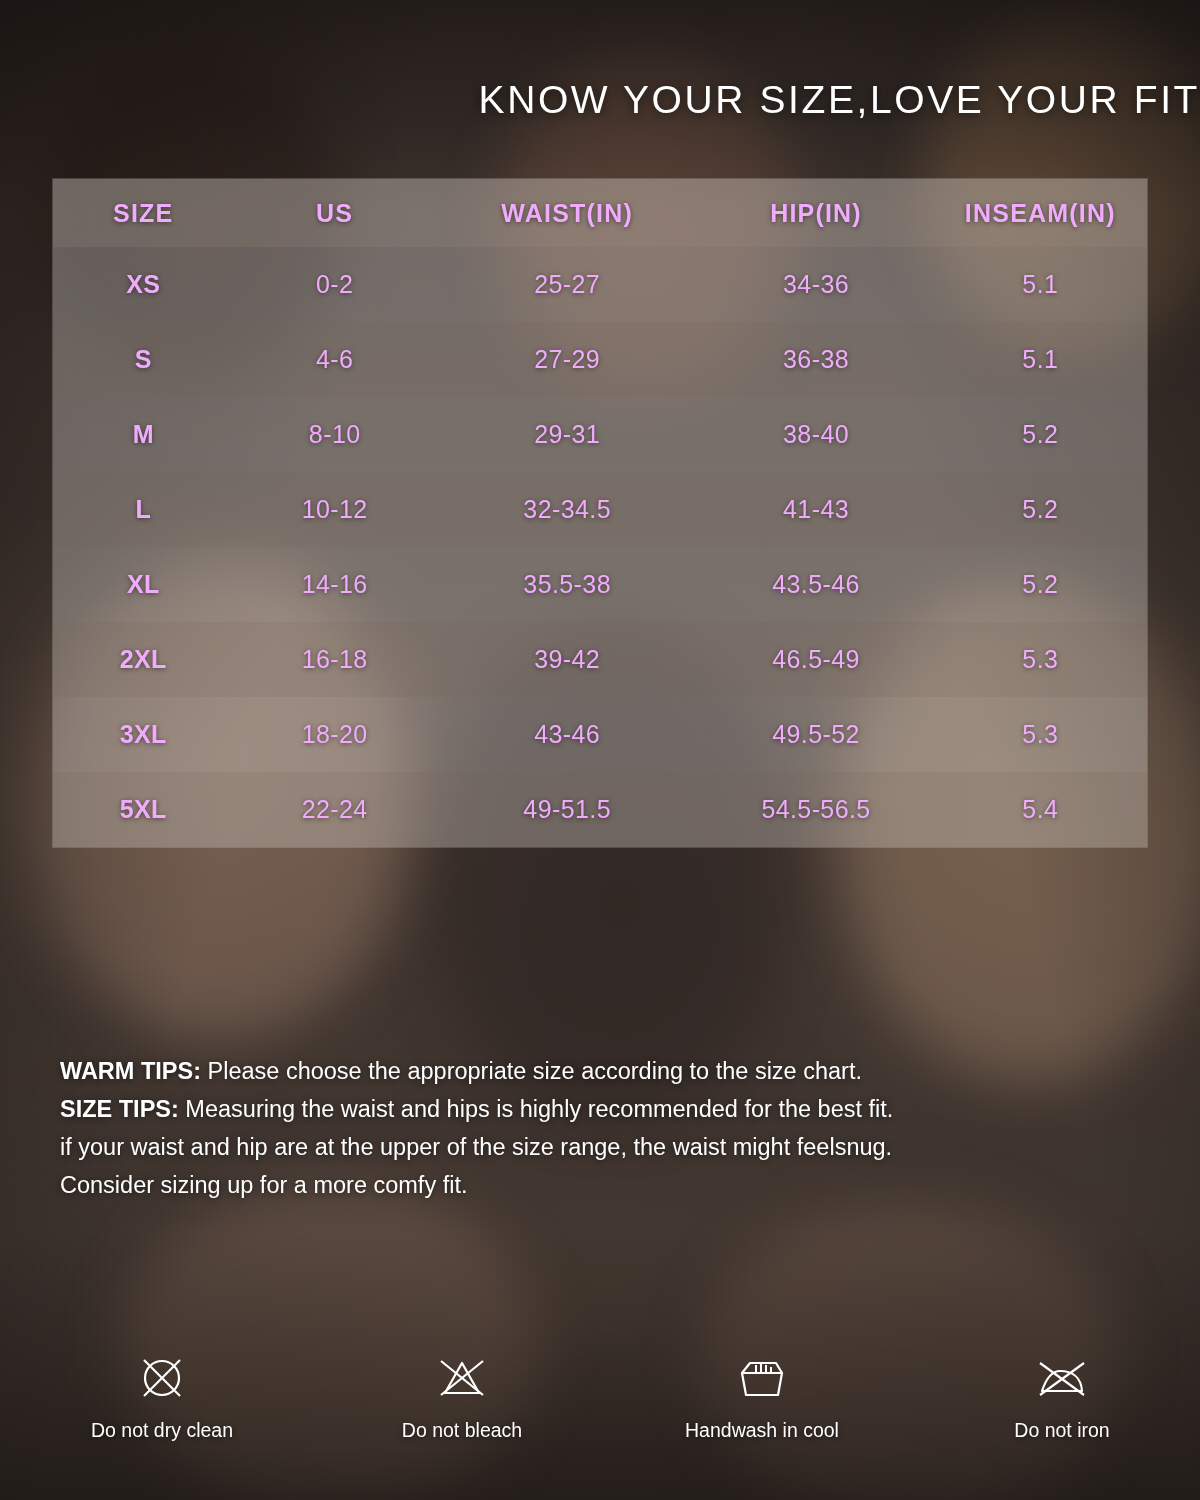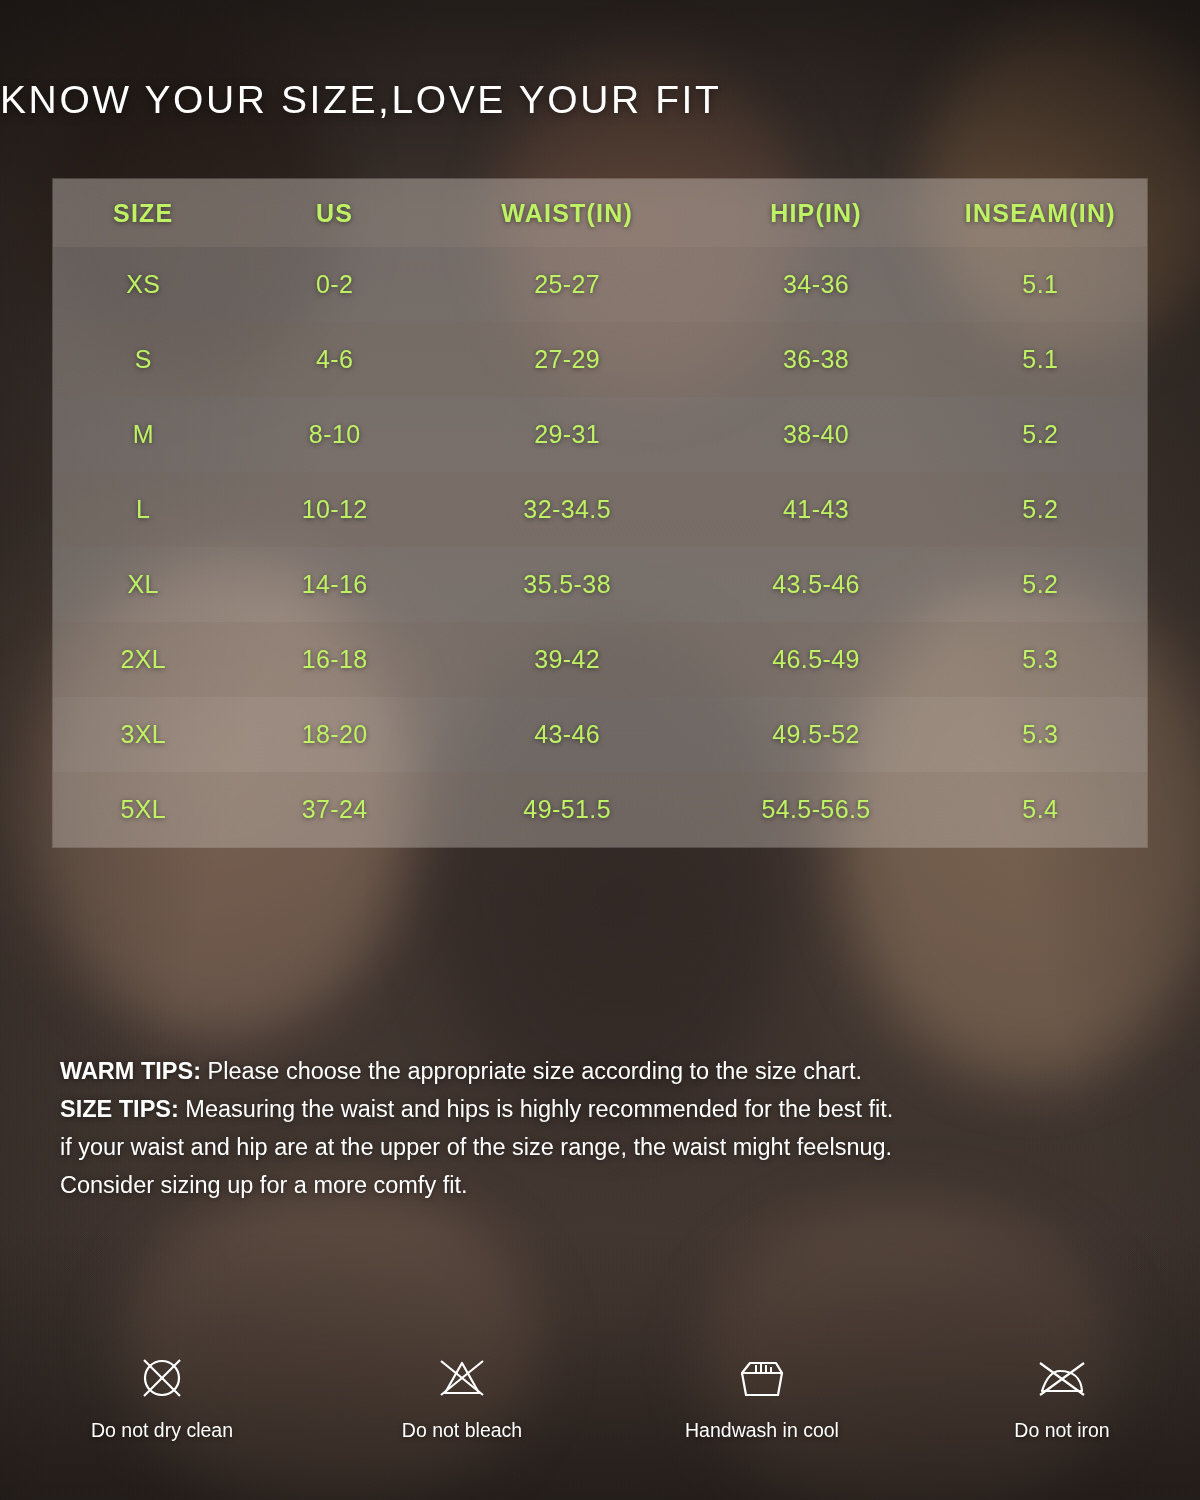--- a/index.html
+++ b/index.html
@@ -45,21 +45,21 @@
     filter: blur(28px);
     pointer-events: none;
   }
 
   
   #title {
     position: absolute;
     top: 78px;
     left: 0;
     width: 100%;
-    text-align: left;
+    text-align: right;
     color: #ffffff;
     font-size: 39px;
     letter-spacing: 2.6px;
     font-weight: 400;
     text-shadow: 0 2px 10px rgba(0,0,0,0.55);
     z-index: 5;
   }
 
   
   #table-wrap {
@@ -69,38 +69,38 @@
     width: 1096px;
     z-index: 5;
     border: 1px solid rgba(255,255,255,0.18);
   }
   table {
     width: 100%;
     border-collapse: collapse;
     table-layout: fixed;
   }
   th, td {
-    color: #bef264;
+    color: #f0abfc;
     text-align: center;
     font-size: 25px;
     height: 75px;
     vertical-align: middle;
     text-shadow: 0 1px 5px rgba(0,0,0,0.5);
     letter-spacing: 0.4px;
   }
   thead th {
     font-size: 25px;
     font-weight: 700;
     letter-spacing: 1.2px;
     height: 68px;
     background: rgba(214,205,198,0.42);
   }
   tbody tr:nth-child(odd)  { background: rgba(247,244,241,0.30); }
   tbody tr:nth-child(even) { background: rgba(196,186,179,0.42); }
-  tbody td:first-child { font-weight: 400; }
+  tbody td:first-child { font-weight: 700; }
   tbody tr td { font-weight: 400; }
 
   col.c-size   { width: 16.5%; }
   col.c-us     { width: 18.5%; }
   col.c-waist  { width: 24%; }
   col.c-hip    { width: 21.5%; }
   col.c-inseam { width: 19.5%; }
 
   
   #tips {
@@ -219,21 +219,21 @@
       </tr>
       <tr>
         <td>3XL</td>
         <td>18-20</td>
         <td>43-46</td>
         <td>49.5-52</td>
         <td>5.3</td>
       </tr>
       <tr>
         <td>5XL</td>
-        <td>37-24</td>
+        <td>22-24</td>
         <td>49-51.5</td>
         <td>54.5-56.5</td>
         <td>5.4</td>
       </tr>
     </tbody>
   </table>
 </div>
 
 <div id="tips">
   <div>

